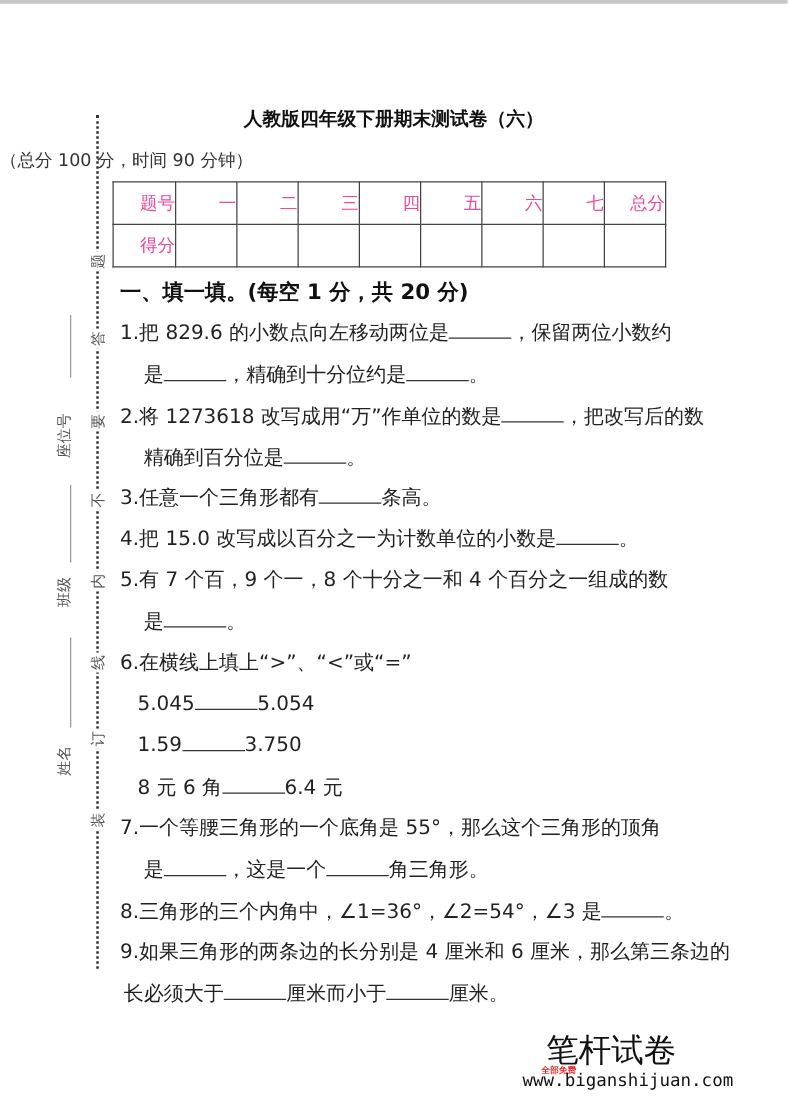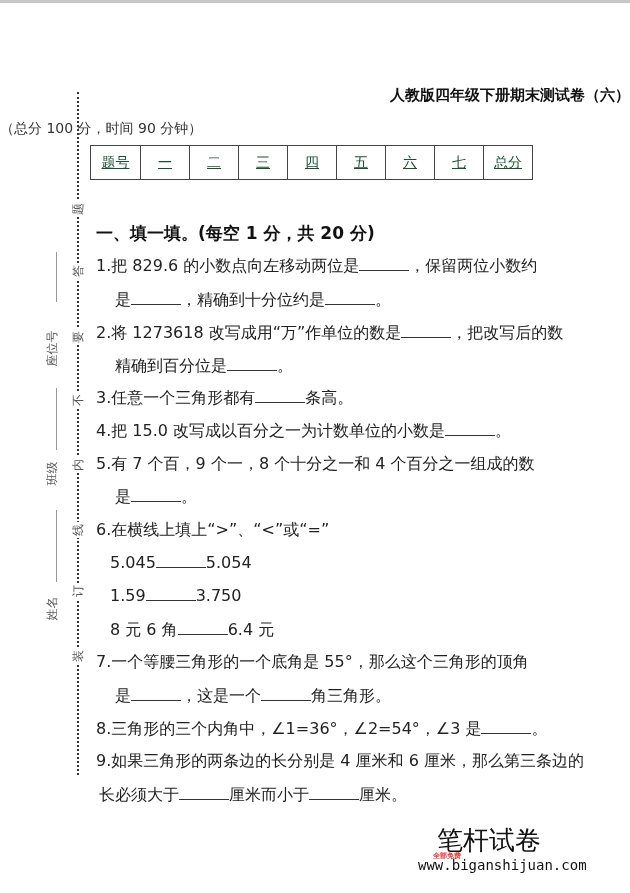--- a/index.html
+++ b/index.html
@@ -2,24 +2,24 @@
 <html><head>
 <meta charset="utf-8">
 <style>
   html,body{margin:0;padding:0;background:#fff;}
   body{width:630px;height:893px;position:relative;overflow:hidden;font-family:"DejaVu Sans","Liberation Sans",sans-serif;color:#222;}
   .topbar{position:absolute;left:0;top:0;width:630px;height:3px;background:#c8c8c8;}
   .binding-line{position:absolute;left:77px;top:92px;height:683px;border-left:2px dotted #333;}
   .side-char{position:absolute;left:70px;width:16px;background:#fff;font-size:12px;line-height:14px;color:#555;text-align:center;transform:rotate(-90deg);}
   .field-label{position:absolute;font-size:12px;color:#555;transform:rotate(-90deg);white-space:nowrap;}
   .field-line{position:absolute;left:56px;width:1px;background:#999;}
-  .title{position:absolute;left:0;width:630px;top:86px;text-align:right;font-size:15px;font-weight:bold;color:#111;}
+  .title{position:absolute;left:0;width:630px;top:86px;text-align:center;font-size:15px;font-weight:bold;color:#111;}
   .subtitle{position:absolute;left:0;width:630px;top:120px;font-size:14px;color:#333;}
   table.score{position:absolute;left:90px;top:145px;border-collapse:collapse;}
-  table.score td{border:1px solid #444;width:48px;height:33px;text-align:center;font-size:14px;color:#14532d;padding:0;text-decoration:underline;}
+  table.score td{border:1px solid #444;width:48px;height:33px;text-align:right;font-size:14px;color:#ec4899;padding:0;}
   table.score td.first{width:49px;}
   .section{position:absolute;left:96px;top:222px;font-size:17px;font-weight:bold;color:#111;}
   .line{position:absolute;font-size:16px;color:#222;white-space:nowrap;}
   .blank{display:inline-block;width:50px;border-bottom:1px solid #333;height:14px;vertical-align:baseline;}
   .logo{position:absolute;left:415px;top:823px;}
   .logo-cn{position:absolute;left:22px;top:0;font-size:26px;font-family:"DejaVu Serif",serif;color:#111;white-space:nowrap;}
   .logo-tag{position:absolute;left:3px;top:28px;font-size:7px;color:#e33;white-space:nowrap;font-weight:bold;margin-left:15px;}
   .logo-url{position:absolute;left:3px;top:34px;font-size:14px;font-family:"DejaVu Sans Mono","Liberation Mono",monospace;color:#111;white-space:nowrap;}
 </style>
 </head>
@@ -52,20 +52,31 @@
       <tr>
     <td class="first">题号</td>
     <td>一</td>
     <td>二</td>
     <td>三</td>
     <td>四</td>
     <td>五</td>
     <td>六</td>
     <td>七</td>
     <td>总分</td>
+  </tr>
+  <tr>
+    <td class="first">得分</td>
+    <td></td>
+    <td></td>
+    <td></td>
+    <td></td>
+    <td></td>
+    <td></td>
+    <td></td>
+    <td></td>
   </tr>
 </tbody>
   </table>
 
 <div class="section">一、填一填。(每空 1 分，共 20 分)</div>
 
 <div class="line" style="left:96px;top:256px">
   <span>1.把  829.6  的小数点向左移动两位是</span><span class="blank"></span><span>，保留两位小数约</span>
 </div>
 <div class="line" style="left:115px;top:290px">

